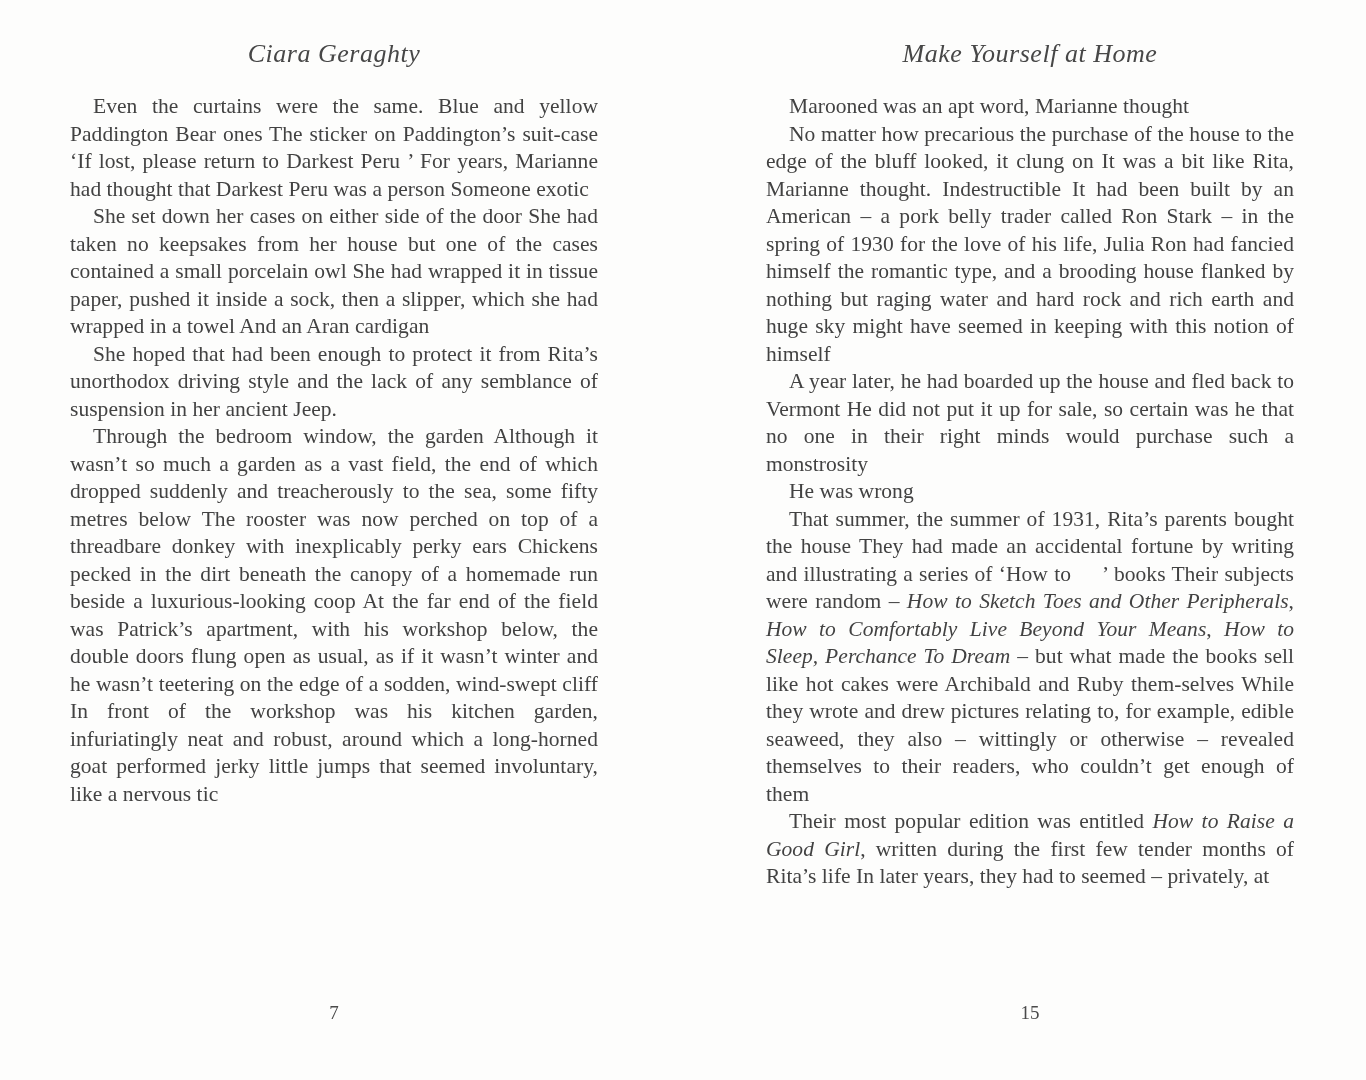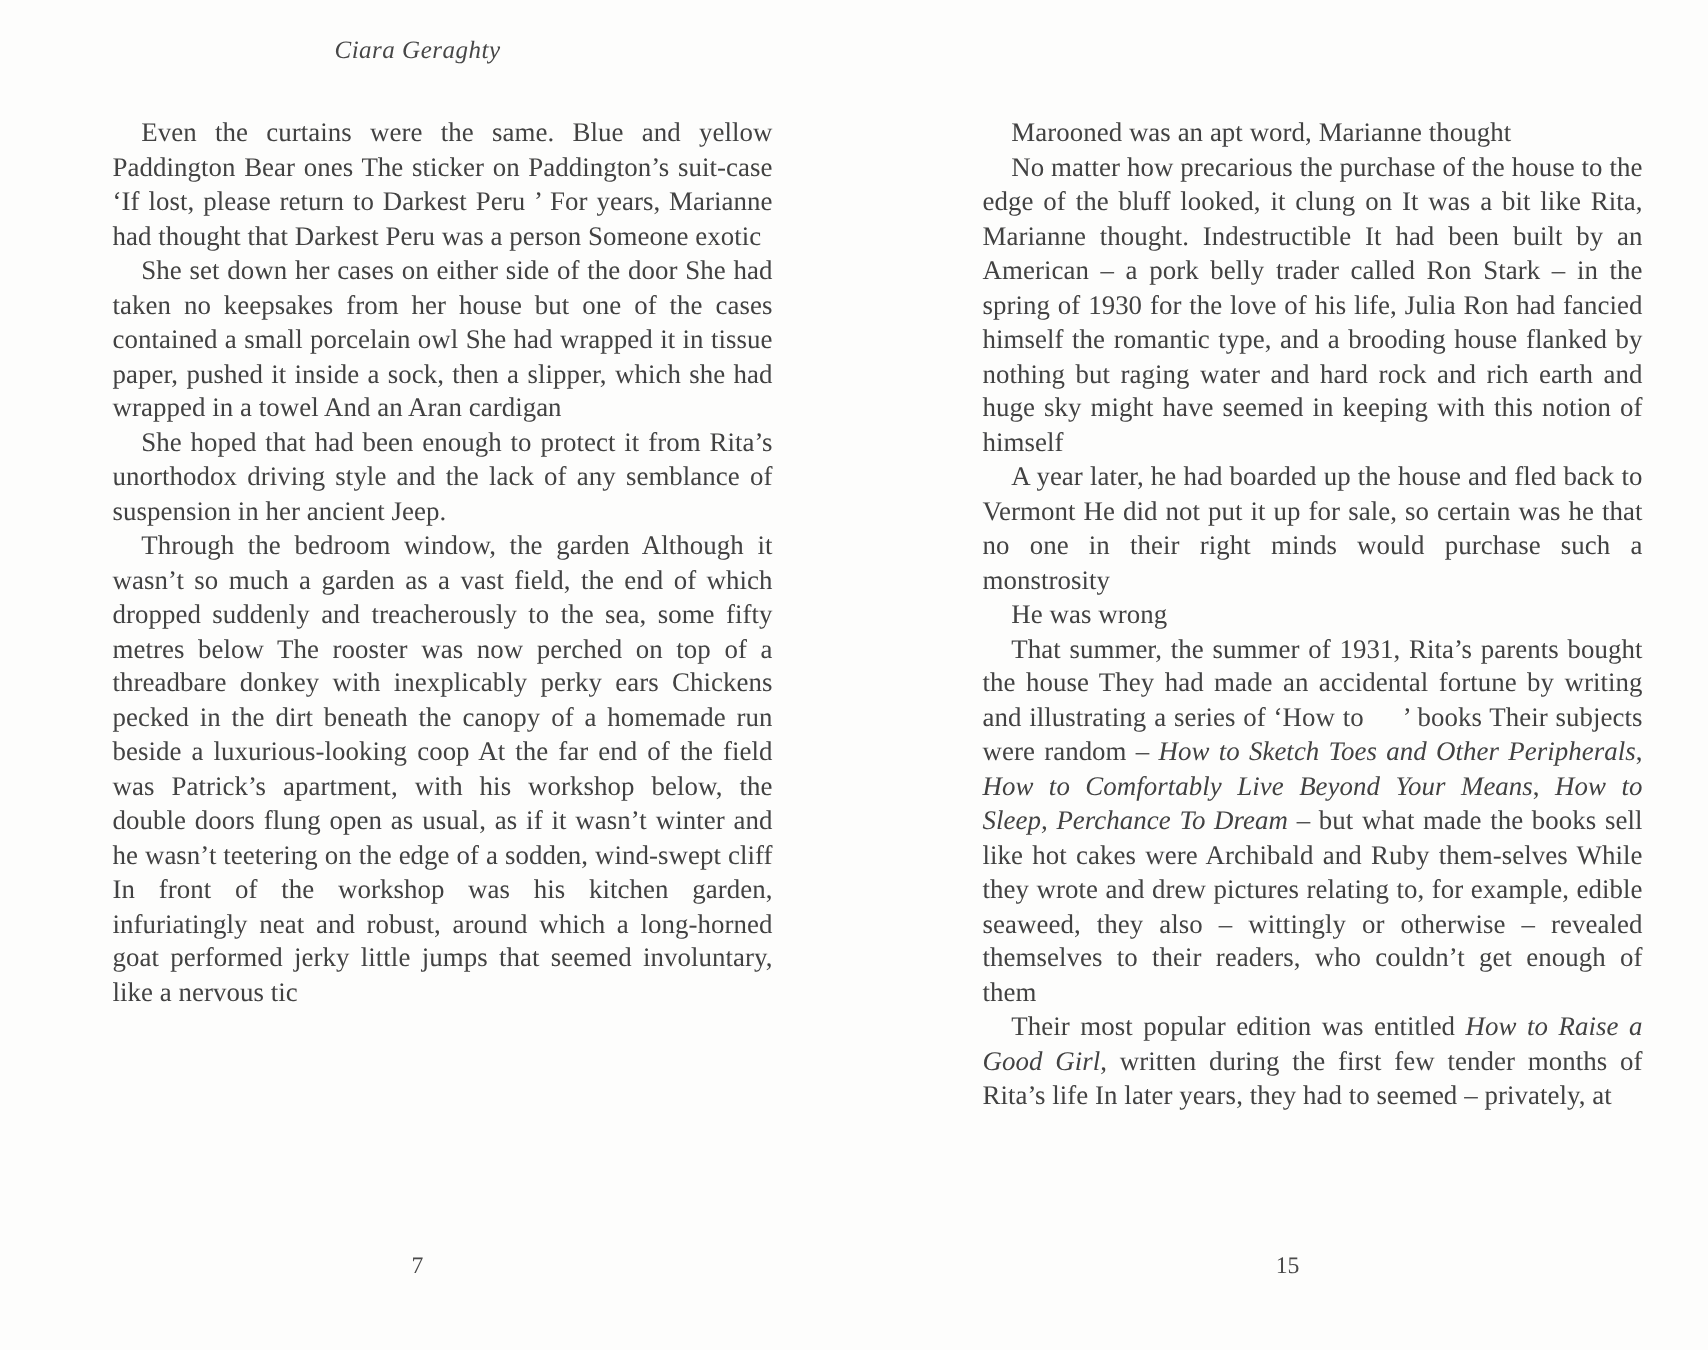--- a/index.html
+++ b/index.html
@@ -21,40 +21,39 @@
   .page {
     position: absolute;
     top: 0;
     width: 528px;
     height: 1080px;
   }
   .page-left  { left: 70px;  }
   .page-right { left: 766px; }
   .running-head {
     position: absolute;
-    top: 29px;
+    top: 39px;
     left: 0;
     width: 100%;
     text-align: center;
     font-style: italic;
-    font-size: 20px;
+    font-size: 26px;
     letter-spacing: 0.02em;
     color: #474747;
   }
   .page-body {
     position: absolute;
     top: 93px;
     left: 0;
     width: 528px;
     font-size: 21.5px;
     line-height: 27.5px;
     text-align: justify;
     text-justify: inter-word;
     letter-spacing: 0.002em;
-    margin-left: 20px;
   }
   .para {
     margin: 0;
     padding: 0;
   }
   .para.indent { text-indent: 23px; }
   .it { font-style: italic; }
   .page-number {
     position: absolute;
     top: 1002px;
@@ -75,20 +74,21 @@
     <div class="page-body">
         <p class="para indent"><span>Even the curtains were the same. Blue and yellow Paddington Bear ones The sticker on Paddington’s suit-case ‘If lost, please return to Darkest Peru ’ For years, Marianne had thought that Darkest Peru was a person Someone exotic</span></p>
         <p class="para indent"><span>She set down her cases on either side of the door She had taken no keepsakes from her house but one of the cases contained a small porcelain owl She had wrapped it in tissue paper, pushed it inside a sock, then a slipper, which she had wrapped in a towel And an Aran cardigan</span></p>
         <p class="para indent"><span>She hoped that had been enough to protect it from Rita’s unorthodox driving style and the lack of any semblance of suspension in her ancient Jeep.</span></p>
         <p class="para indent"><span>Through the bedroom window, the garden Although it wasn’t so much a garden as a vast field, the end of which dropped suddenly and treacherously to the sea, some fifty metres below The rooster was now perched on top of a threadbare donkey with inexplicably perky ears Chickens pecked in the dirt beneath the canopy of a homemade run beside a luxurious-looking coop At the far end of the field was Patrick’s apartment, with his workshop below, the double doors flung open as usual, as if it wasn’t winter and he wasn’t teetering on the edge of a sodden, wind-swept cliff In front of the workshop was his kitchen garden, infuriatingly neat and robust, around which a long-horned goat performed jerky little jumps that seemed involuntary, like a nervous tic</span></p>
       </div>
     <div class="page-number">7</div>
   </div>
 
   <div class="page page-right">
+    <div class="running-head">Make Yourself at Home</div>
     <div class="page-body">
         <p class="para indent"><span>Marooned was an apt word, Marianne thought</span></p>
         <p class="para indent"><span>No matter how precarious the purchase of the house to the edge of the bluff looked, it clung on It was a bit like Rita, Marianne thought. Indestructible It had been built by an American – a pork belly trader called Ron Stark – in the spring of 1930 for the love of his life, Julia Ron had fancied himself the romantic type, and a brooding house flanked by nothing but raging water and hard rock and rich earth and huge sky might have seemed in keeping with this notion of himself</span></p>
         <p class="para indent"><span>A year later, he had boarded up the house and fled back to Vermont He did not put it up for sale, so certain was he that no one in their right minds would purchase such a monstrosity</span></p>
         <p class="para indent"><span>He was wrong</span></p>
         <p class="para indent"><span>That summer, the summer of 1931, Rita’s parents bought the house They had made an accidental fortune by writing and illustrating a series of ‘How to &nbsp;&nbsp;&nbsp;&nbsp;’ books Their subjects were random – </span><span class="it">How to Sketch Toes and Other Peripherals</span><span>, </span><span class="it">How to Comfortably Live Beyond Your Means</span><span>, </span><span class="it">How to Sleep, Perchance To Dream</span><span> – but what made the books sell like hot cakes were Archibald and Ruby them-selves While they wrote and drew pictures relating to, for example, edible seaweed, they also – wittingly or otherwise – revealed themselves to their readers, who couldn’t get enough of them</span></p>
         <p class="para indent"><span>Their most popular edition was entitled </span><span class="it">How to Raise a Good Girl</span><span>, written during the first few tender months of Rita’s life In later years, they had to seemed – privately, at</span></p>
       </div>
     <div class="page-number">15</div>
   </div>

